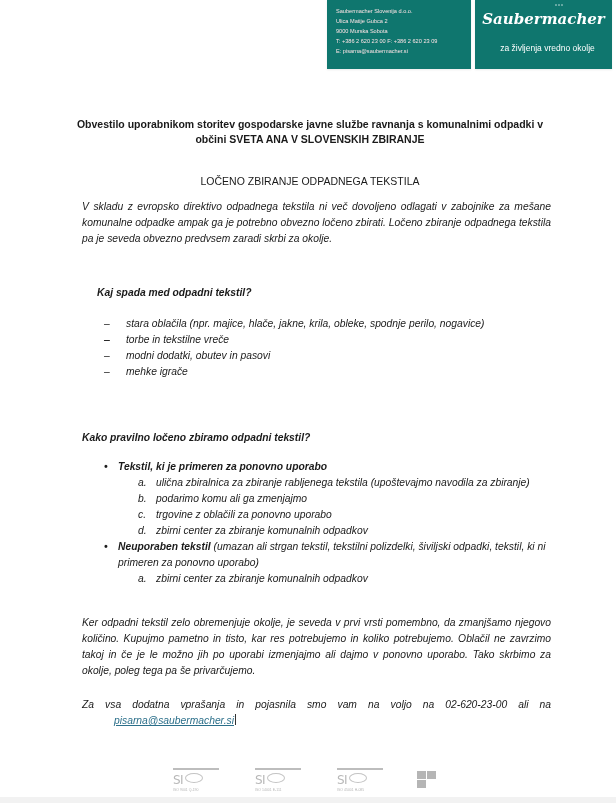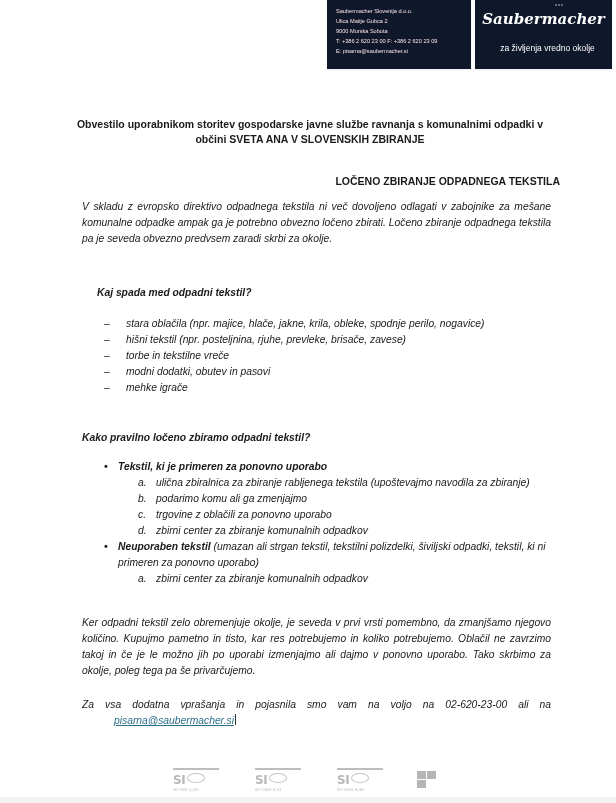--- a/index.html
+++ b/index.html
@@ -1,54 +1,54 @@
 <!DOCTYPE html>
 <html><head>
 <meta charset="utf-8">
 <style>
   html, body { margin: 0; padding: 0; }
   body {
     width: 616px; height: 803px; position: relative; overflow: hidden;
     background: #ffffff; font-family: "Liberation Sans", sans-serif; color: #1a1a1a;
   }
   .hdr-box {
-    position: absolute; top: 0; height: 69px; background: #0f172a;
+    position: absolute; top: 0; height: 69px; background: #0f766e;
     box-shadow: 0 1px 2px rgba(0,0,0,0.08);
   }
   #hdr-address { left: 327px; width: 144px; }
   #hdr-brand { left: 475px; width: 137px; }
   .addr-lines { position: absolute; left: 9px; top: 6px; font-size: 5.6px; line-height: 10px; color: #fde4e6; white-space: nowrap; }
   .brand-logo {
     position: absolute; left: 0; right: 0; top: 10px; text-align: center;
     font-family: "DejaVu Serif", serif; font-style: italic; font-weight: bold; font-size: 15px; color: #ffffff;
   }
   .brand-dots { position: absolute; left: 80px; top: 3px; font-size: 5px; color: #fff; letter-spacing: 1px; }
   .brand-tag { position: absolute; left: 0; right: 0; top: 43px; text-align: center; font-size: 8.5px; color: #ffffff; padding-left: 8px; }
 
   .doc { position: absolute; left: 82px; width: 469px; font-size: 10.3px; line-height: 16px; font-style: italic; }
   .title { position: absolute; left: 60px; width: 500px; top: 117px; text-align: center; font-weight: bold; font-size: 10.5px; line-height: 15px; }
-  .subtitle { position: absolute; left: 60px; width: 500px; top: 175px; text-align: right; font-weight: bold; font-size: 10.5px; }
+  .subtitle { position: absolute; left: 60px; width: 500px; top: 175px; text-align: center; font-weight: normal; font-size: 10.5px; }
   .justify { text-align: justify; text-align-last: left; }
   .h { font-weight: bold; }
   .dash-list { list-style: none; margin: 0; padding: 0; }
   .dash-list li { position: relative; padding-left: 22px; line-height: 16px; }
   .dash-list li .mk { position: absolute; left: 0; }
   .bul-list { list-style: none; margin: 0; padding: 0; }
   .bul-list > li { position: relative; padding-left: 22px; line-height: 16px; }
   .bul-list > li > .mk { position: absolute; left: 8px; font-weight: bold; }
   .alpha-list { list-style: none; margin: 0; padding: 0 0 0 20px; }
   .alpha-list li { position: relative; padding-left: 18px; line-height: 16px; }
   .alpha-list li .mk { position: absolute; left: 0; }
   .link { color: #2b6f8a; text-decoration: underline; padding-left: 32px; }
   .caret { display: inline-block; width: 1px; height: 11px; background: #333; vertical-align: -1px; margin-left: 1px; }
 
   .footer-logos { position: absolute; left: 0; top: 768px; width: 616px; height: 24px; }
   .iso { position: absolute; top: 0; width: 50px; height: 24px; color: #b8b8b8; }
   .iso .bar { height: 2px; background: #bdbdbd; width: 46px; }
-  .iso .si { font-weight: bold; font-size: 12px; line-height: 12px; letter-spacing: -0.5px; font-family: "DejaVu Sans", sans-serif; }
+  .iso .si { font-weight: normal; font-size: 12px; line-height: 12px; letter-spacing: -0.5px; font-family: "DejaVu Sans", sans-serif; }
   .iso .ring { display: inline-block; width: 16px; height: 8px; border: 1.5px solid #c4c4c4; border-radius: 50%; vertical-align: 1px; margin-left: 2px; }
   .iso .cap { font-size: 3.5px; line-height: 5px; }
   .flag { position: absolute; top: 0; left: 417px; width: 22px; height: 24px; }
   .flag .q { position: absolute; width: 9px; height: 8px; background: #b5b5b5; }
   .bottom-strip { position: absolute; left: 0; top: 797px; width: 616px; height: 6px; background: #f2f2f2; }
 </style>
 </head>
 <body>
 
 <div class="hdr-box" id="hdr-address">
@@ -67,21 +67,21 @@
 </div>
 
 <div class="title">Obvestilo uporabnikom storitev gospodarske javne službe ravnanja s komunalnimi odpadki v občini SVETA ANA V SLOVENSKIH ZBIRANJE</div>
 <div class="subtitle">LOČENO ZBIRANJE ODPADNEGA TEKSTILA</div>
 
 <div class="doc justify" style="top:199px;">V skladu z evropsko direktivo odpadnega tekstila ni več dovoljeno odlagati v zabojnike za mešane komunalne odpadke ampak ga je potrebno obvezno ločeno zbirati. Ločeno zbiranje odpadnega tekstila pa je seveda obvezno predvsem zaradi skrbi za okolje.</div>
 
 <div class="doc h" style="top:285px;padding-left:15px;">Kaj spada med odpadni tekstil?</div>
 <ul class="dash-list doc" style="top:316px; left:104px;">
   <li><span class="mk">–</span><span>stara oblačila (npr. majice, hlače, jakne, krila, obleke, spodnje perilo, nogavice)</span></li>
-  <li><span class="mk">–</span><span>hišni tekstil (npr. posteljnina, rjuhe, prevleke, brisače, zavese)</span></li>
+  <li><span class="mk">–</span></li>
   <li><span class="mk">–</span><span>torbe in tekstilne vreče</span></li>
   <li><span class="mk">–</span><span>modni dodatki, obutev in pasovi</span></li>
   <li><span class="mk">–</span><span>mehke igrače</span></li>
 </ul>
 
 <div class="doc h" style="top:430px;">Kako pravilno ločeno zbiramo odpadni tekstil?</div>
 <ul class="bul-list doc" style="top:459px; left:96px; width:460px;">
   <li>
     <span class="mk">•</span>
     <span class="h">Tekstil, ki je primeren za ponovno uporabo</span><span></span>

